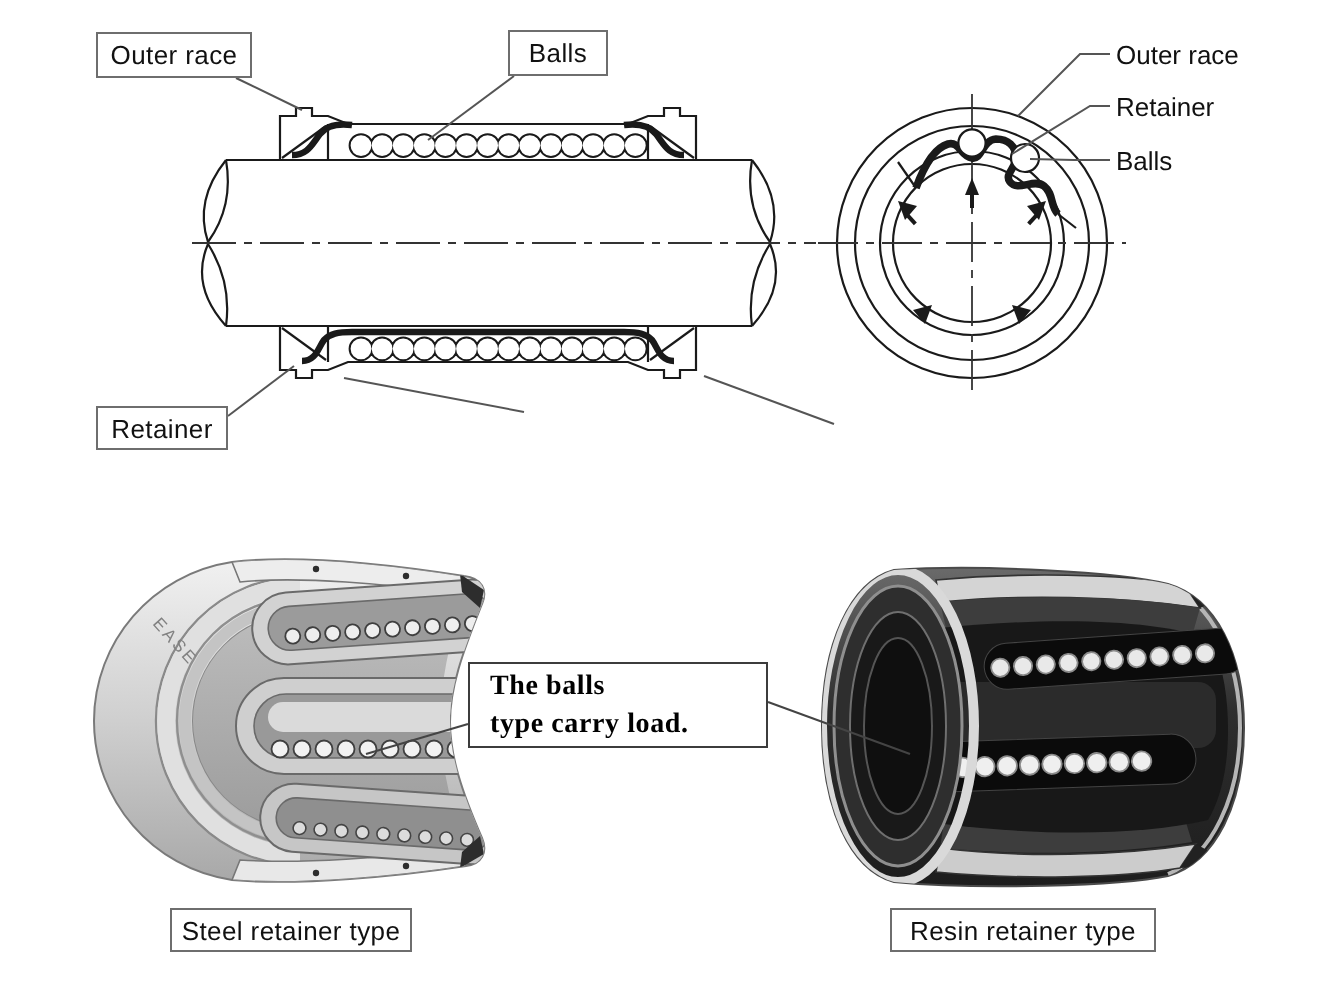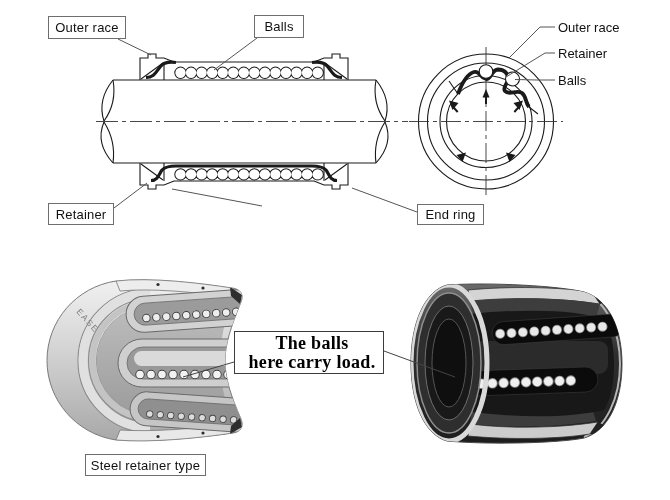--- a/index.html
+++ b/index.html
@@ -13,23 +13,22 @@
     position:absolute;box-sizing:border-box;background:#fff;border:1px solid #6e6e6e;
     display:flex;align-items:center;justify-content:center;
     font-size:13px;color:#111;letter-spacing:.2px;white-space:nowrap;z-index:2;
   }
   .plain{
     position:absolute;font-size:13px;color:#111;white-space:nowrap;z-index:2;
   }
   .callout{
     position:absolute;box-sizing:border-box;background:#fff;border:1px solid #3c3c3c;
     font-family:"Liberation Serif","DejaVu Serif",serif;font-weight:bold;
-    font-size:18px;line-height:19px;color:#000;padding:2px 4px 0 10px;z-index:2;
+    font-size:14px;line-height:19px;color:#000;padding:2px 4px 0 10px;z-index:2;
     letter-spacing:.3px;
-    text-align:center;
   }
 </style>
 </head>
 <body>
 
 <div class="stage">
 
   <svg class="art" width="670" height="500" viewBox="0 0 670 500">
     <defs>
       <linearGradient id="gSteel" x1="0" y1="0" x2="0" y2="1">
@@ -226,36 +225,36 @@
 
   <div class="lbl" style="left:48px;top:16px;width:78px;height:23px">
     <span>Outer race</span>
   </div>
   <div class="lbl" style="left:254px;top:15px;width:50px;height:23px">
     <span>Balls</span>
   </div>
   <div class="lbl" style="left:48px;top:203px;width:66px;height:22px">
     <span>Retainer</span>
   </div>
-  <div class="lbl" style="left:417px;top:204px;width:67px;height:21px">
-    <span>End ring</span>
-  </div>
 
   <div class="plain" style="left:558px;top:20px">
     <span>Outer race</span>
   </div>
   <div class="plain" style="left:558px;top:46px">
     <span>Retainer</span>
   </div>
   <div class="plain" style="left:558px;top:73px">
     <span>Balls</span>
   </div>
 
   <div class="callout" style="left:234px;top:331px;width:150px;height:43px">
     <div>The balls</div>
-    <div>here carry load.</div>
+    <div>type carry load.</div>
   </div>
 
   <div class="lbl" style="left:85px;top:454px;width:121px;height:22px">
     <span>Steel retainer type</span>
   </div>
+  <div class="lbl" style="left:445px;top:454px;width:133px;height:22px">
+    <span>Resin retainer type</span>
+  </div>
 
 </div>
 
 </body></html>

